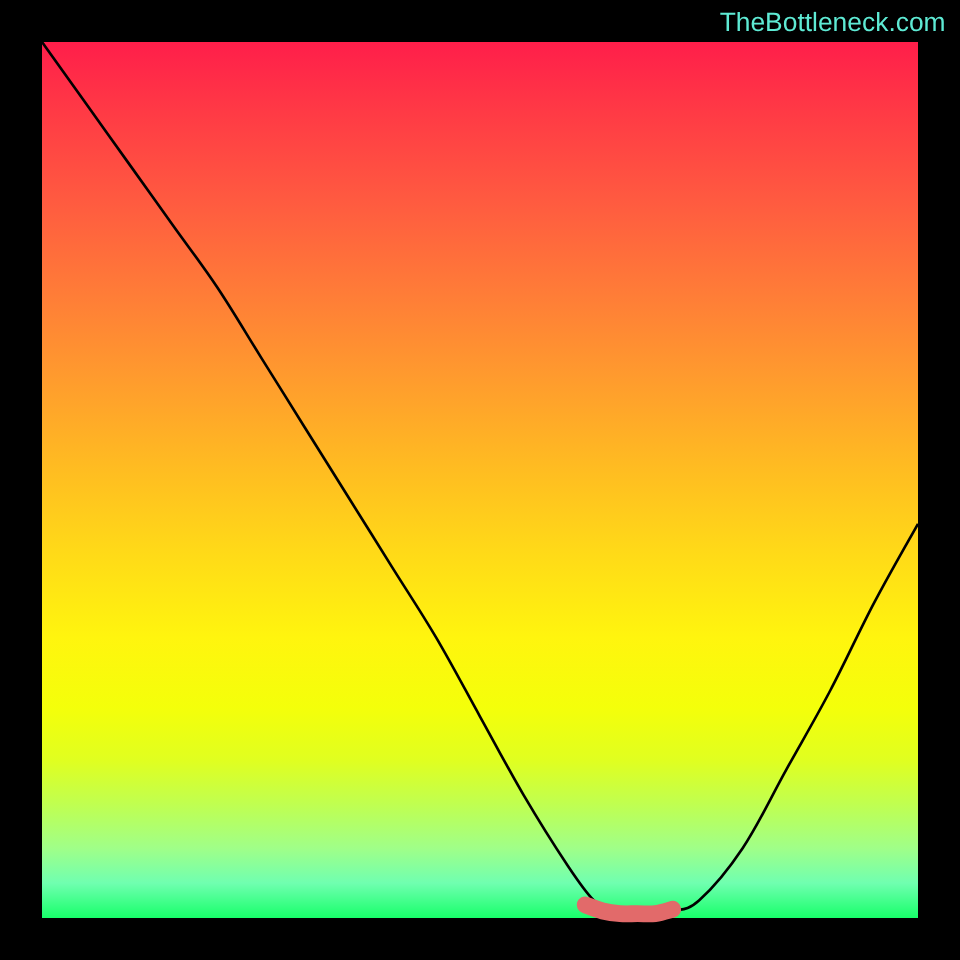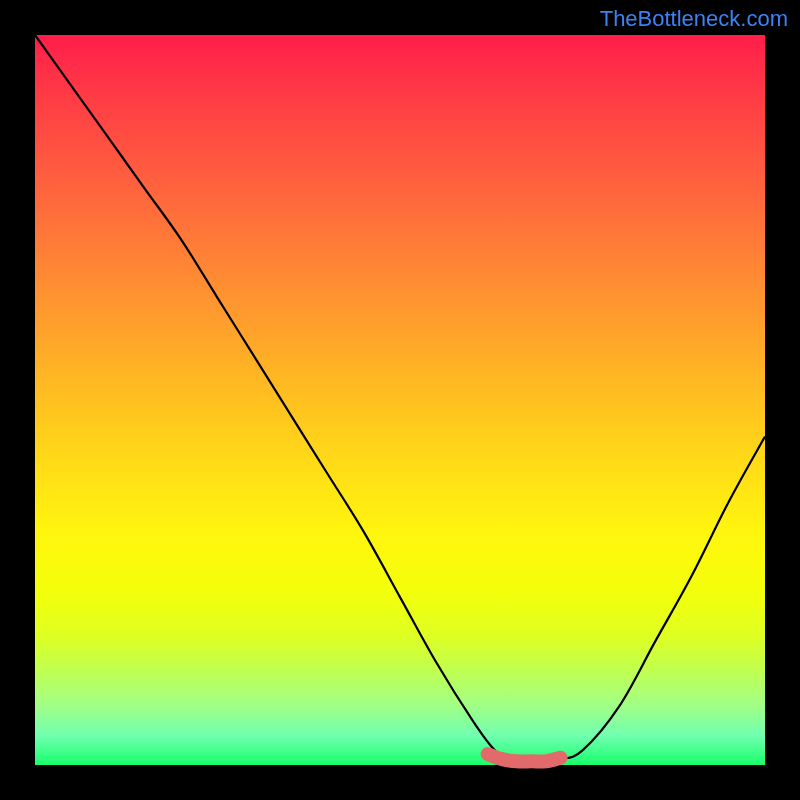--- a/index.html
+++ b/index.html
@@ -8,21 +8,21 @@
     width: 800px;
     height: 800px;
     background: #000;
     position: relative;
     font-family: Arial, sans-serif;
   }
   .watermark {
     position: absolute;
     top: 6px;
     right: 12px;
-    color: #3b82f6;
+    color: #5eead4;
     font-size: 22px;
     font-weight: 500;
     z-index: 10;
   }
   .plot {
     position: absolute;
     left: 35px;
     top: 35px;
     width: 730px;
     height: 730px;

